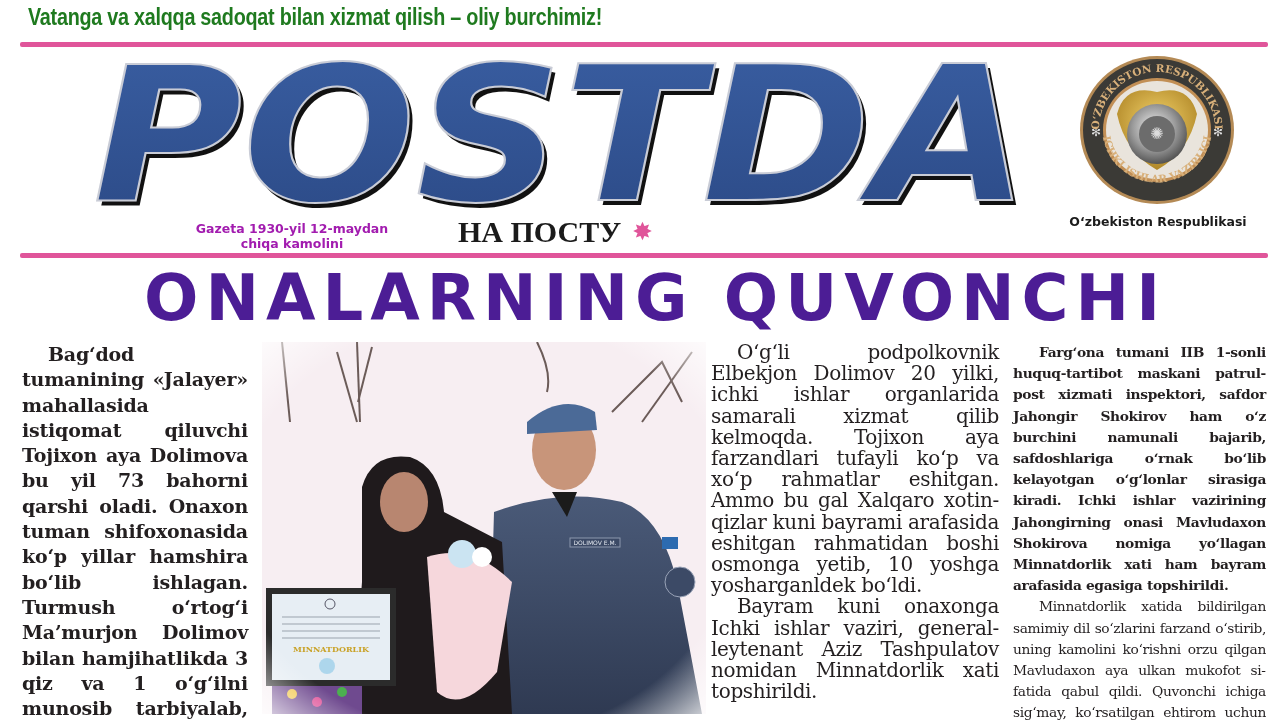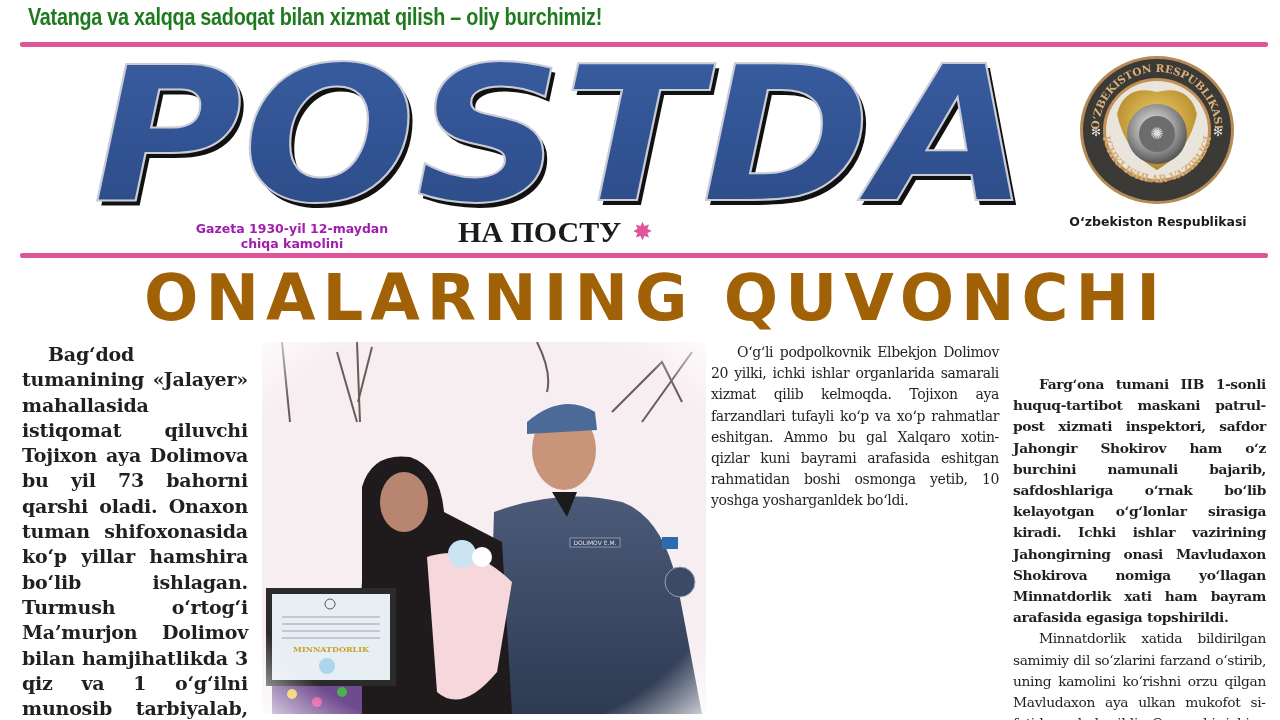--- a/index.html
+++ b/index.html
@@ -40,43 +40,43 @@
     line-height:18px; color:#1b1b1b;
   }
 
   
   .emblem { left:1077px; top:54px; width:160px; height:152px; }
 
   
   .headline {
     left:144px; top:262px; width:992px; height:72px; text-align:center;
     font-family:"DejaVu Sans", sans-serif; font-weight:bold;
-    font-size:64px; line-height:72px; color:#a16207; letter-spacing:7px;
+    font-size:64px; line-height:72px; color:#4c1d95; letter-spacing:7px;
     transform:scaleX(1.0); white-space:nowrap;
   }
 
   
   .col {
     font-family:"DejaVu Serif", serif; color:#231f20; text-align:justify;
     hyphens:manual;
   }
   .col p { margin:0; text-indent:26px; }
   .col1 {
     left:22px; top:342px; width:226px; font-weight:bold; font-size:19px; line-height:25.3px;
     letter-spacing:-0.2px;
   }
   .col2 {
-    left:711px; top:342px; width:288px; font-size:14px; line-height:21.2px;
+    left:711px; top:342px; width:288px; font-size:20px; line-height:21.2px;
     letter-spacing:-0.35px;
   }
   .col3 {
     left:1013px; top:342px; width:253px; font-size:13.8px; line-height:21.2px;
     letter-spacing:-0.35px;
   }
-  .col3 p.bold { font-weight:bold;margin-top:32px; }
+  .col3 p.bold { font-weight:bold; }
 
   
   .photo {
     left:262px; top:342px; width:444px; height:372px; overflow:hidden;
   }
   .photo svg { width:100%; height:100%; display:block; }
 </style>
 </head>
 <body>
 
@@ -212,18 +212,19 @@
         <line x1="20" y1="296" x2="118" y2="296"></line>
     </g>
     <text x="69" y="310" text-anchor="middle" font-size="8" font-weight="bold" fill="#c9a227" font-family="DejaVu Serif, serif">MINNATDORLIK</text>
     <circle cx="65" cy="324" r="8" fill="#9fd0ea" opacity="0.8"></circle>
     <rect width="444" height="372" fill="url(#vig)"></rect>
   </svg>
 </div>
 
 <div class="abs col col2">
   <p>O‘g‘li podpolkovnik Elbekjon Doli­mov 20 yilki, ichki ishlar organlarida samarali xizmat qilib kelmoqda. To­jixon aya farzandlari tufayli ko‘p va xo‘p rahmatlar eshitgan. Ammo bu gal Xalqaro xotin-qizlar kuni bayrami arafasida eshitgan rahmatidan boshi osmonga yetib, 10 yoshga yosharganl­dek bo‘ldi.</p>
+  <p>Bayram kuni onaxonga Ichki ishlar vaziri, general-leytenant Aziz Tash­pulatov nomidan Minnatdorlik xati topshirildi.</p>
 </div>
 
 <div class="abs col col3">
   <p class="bold">Farg‘ona tumani IIB 1-sonli huquq-tartibot maskani patrul-post xizmati inspektori, safdor Jahongir Shokirov ham o‘z burchini namunali bajarib, safdoshlariga o‘rnak bo‘lib kelayotgan o‘g‘lonlar sirasiga kiradi. Ichki ishlar vaziri­ning Jahongirning onasi Mavluda­xon Shokirova nomiga yo‘llagan Minnatdorlik xati ham bayram arafasida egasiga topshirildi.</p>
   <p>Minnatdorlik xatida bildirilgan samimiy dil so‘zlarini farzand o‘stirib, uning kamolini ko‘rishni orzu qilgan Mavludaxon aya ulkan mukofot si­fatida qabul qildi. Quvonchi ichiga sig‘may, ko‘rsatilgan ehtirom uchun vazirlik rahbariyatiga tashakkur izhor</p>
 </div>
 
 </body></html>

